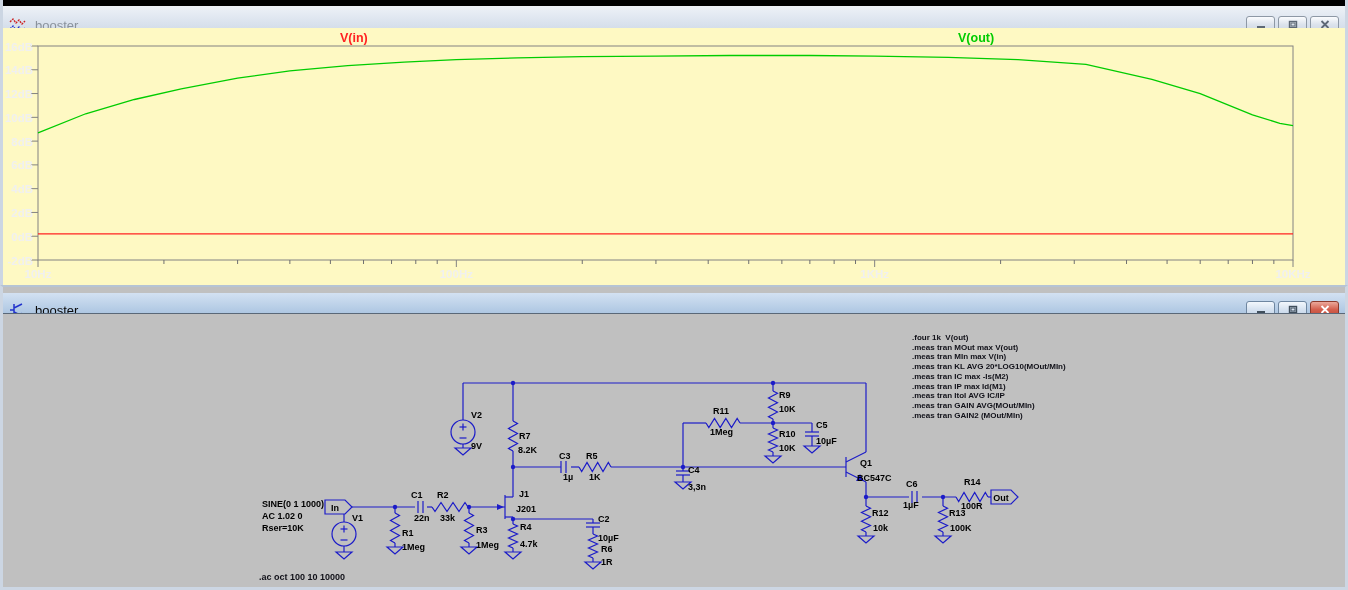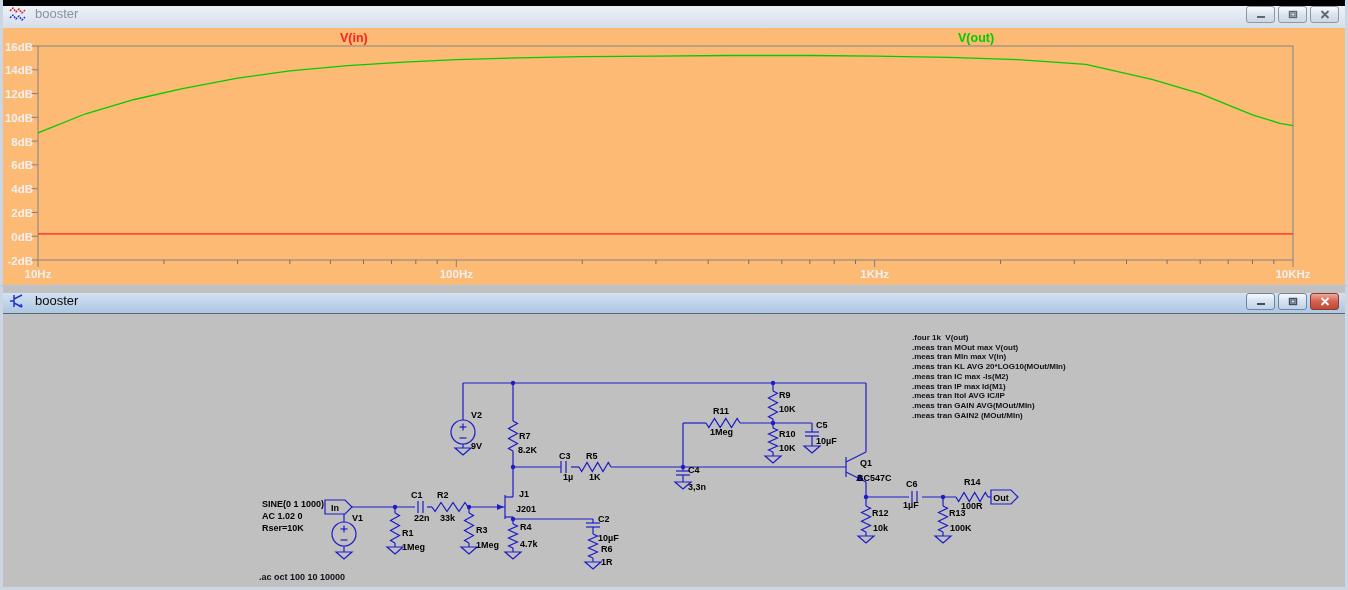--- a/index.html
+++ b/index.html
@@ -3,38 +3,38 @@
 <meta charset="utf-8">
 <style>
   html,body{margin:0;padding:0;background:#222;}
   .screen{position:relative;width:1348px;height:590px;overflow:hidden;background:#000;
           font-family:"Liberation Sans",sans-serif;}
   .win{position:absolute;box-sizing:border-box;}
   .win-plot{left:0;top:0;width:1348px;height:285px;background:#000;
             border-left:3px solid #ccd6e3;border-right:3px solid #ccd6e3;}
   .win-sch{left:0;top:285px;width:1348px;height:305px;background:#c0c0c0;
            border:3px solid #ccd6e3;border-top:2px solid #b6c4d4;}
-  .titlebar{position:absolute;left:0;right:0;top:6px;display:flex;align-items:flex-start;
+  .titlebar{position:absolute;left:0;right:0;top:6px;display:flex;align-items:flex-end;
             padding:0 6px;box-sizing:border-box;}
   .win-plot .titlebar{height:28px;background:linear-gradient(#eef2f7,#dbe3ee 60%,#d0dae6);
             border-bottom:1px solid #96a5b8;color:#8a929c;font-size:13px;}
   .win-sch .titlebar{height:26px;background:linear-gradient(#d3e1f2,#b9cfe7 55%,#a5c0de);
             border-bottom:1px solid #5a6878;color:#0a0a0a;font-size:13px;}
   .ticon{display:inline-flex;width:18px;height:16px;margin-right:8px;flex:0 0 auto;}
   .ttext{white-space:nowrap;}
   .winbtns{margin-left:auto;display:flex;align-items:center;}
   .wbtn{appearance:none;width:29px;height:17px;margin-left:3px;padding:0;
         display:flex;align-items:center;justify-content:center;cursor:default;
         border:1px solid #8d98a5;border-radius:3px;color:#5d6875;
         background:linear-gradient(#fbfcfe,#dce3ec 50%,#cdd6e2);}
   .win-sch .wbtn{border-color:#6e86a0;color:#3f4e5c;
         background:linear-gradient(#f2f7fc,#d6e2f0 50%,#bfd2e8);}
   .win-sch .wbtn.close-red{border-color:#8c3a2c;color:#fff;
         background:linear-gradient(#eba99b,#d4604e 50%,#bd4936);}
-  .plot-canvas{position:absolute;left:0;right:0;top:28px;bottom:0;background:#fdba74;}
+  .plot-canvas{position:absolute;left:0;right:0;top:28px;bottom:0;background:#fef9c3;}
   .sch-canvas{position:absolute;left:0;right:0;top:26px;bottom:0;background:#c0c0c0;
               border-top:1px solid #5a6878;}
   svg{display:block;}
 </style>
 </head>
 <body>
 
 <div class="screen">
 
   <section class="win win-plot">

